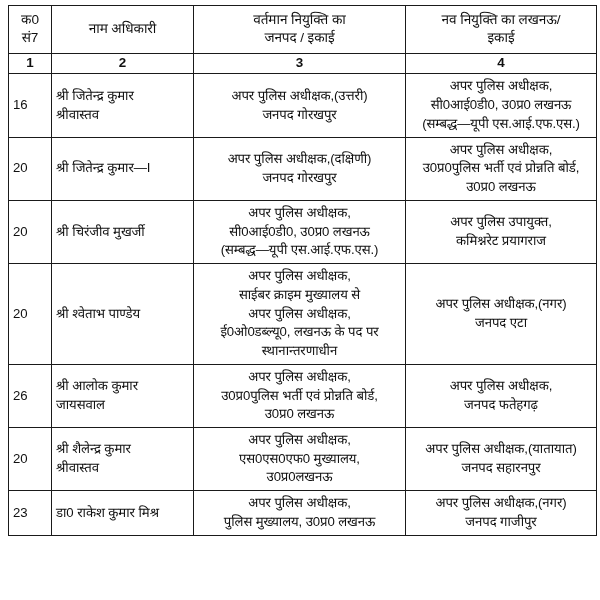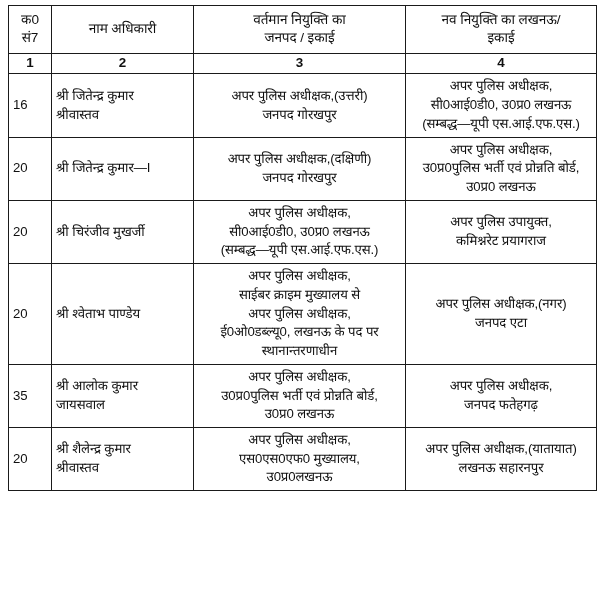--- a/index.html
+++ b/index.html
@@ -170,21 +170,21 @@
             <span class="ln">अपर पुलिस अधीक्षक,</span>
             <span class="ln">ई0ओ0डब्ल्यू0, लखनऊ के पद पर</span>
             <span class="ln">स्थानान्तरणाधीन</span>
           </td>
           <td class="place-cell">
             <span class="ln">अपर पुलिस अधीक्षक,(नगर)</span>
             <span class="ln">जनपद एटा</span>
           </td>
         </tr>
         <tr>
-          <td class="sno-cell">35</td>
+          <td class="sno-cell">26</td>
           <td class="name-cell">
             <span class="ln">श्री आलोक कुमार</span>
             <span class="ln">जायसवाल</span>
           </td>
           <td class="place-cell">
             <span class="ln">अपर पुलिस अधीक्षक,</span>
             <span class="ln">उ0प्र0पुलिस भर्ती एवं प्रोन्नति बोर्ड,</span>
             <span class="ln">उ0प्र0 लखनऊ</span>
           </td>
           <td class="place-cell">
@@ -198,18 +198,32 @@
             <span class="ln">श्री शैलेन्द्र कुमार</span>
             <span class="ln">श्रीवास्तव</span>
           </td>
           <td class="place-cell">
             <span class="ln">अपर पुलिस अधीक्षक,</span>
             <span class="ln">एस0एस0एफ0 मुख्यालय,</span>
             <span class="ln">उ0प्र0लखनऊ</span>
           </td>
           <td class="place-cell">
             <span class="ln">अपर पुलिस अधीक्षक,(यातायात)</span>
-            <span class="ln">लखनऊ सहारनपुर</span>
+            <span class="ln">जनपद सहारनपुर</span>
+          </td>
+        </tr>
+        <tr>
+          <td class="sno-cell">23</td>
+          <td class="name-cell">
+            <span class="ln">डा0 राकेश कुमार मिश्र</span>
+          </td>
+          <td class="place-cell">
+            <span class="ln">अपर पुलिस अधीक्षक,</span>
+            <span class="ln">पुलिस मुख्यालय, उ0प्र0 लखनऊ</span>
+          </td>
+          <td class="place-cell">
+            <span class="ln">अपर पुलिस अधीक्षक,(नगर)</span>
+            <span class="ln">जनपद गाजीपुर</span>
           </td>
         </tr>
       </tbody>
   </table>
 </div>
 
 </body></html>

